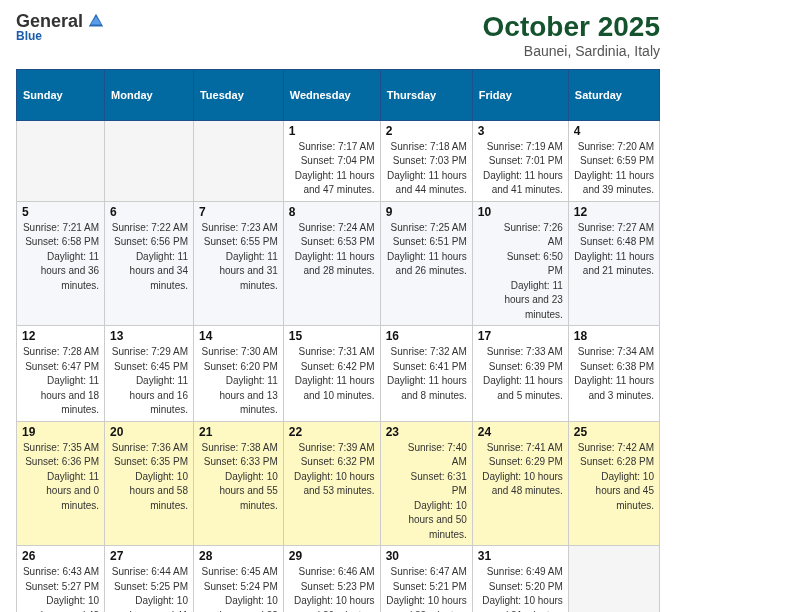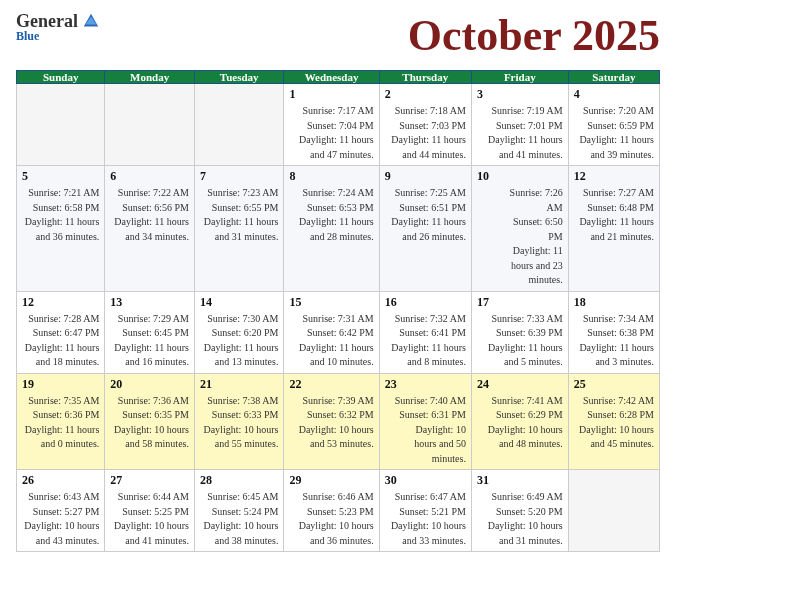--- a/index.html
+++ b/index.html
@@ -8,21 +8,20 @@
       background: #fff;
       width: 792px;
       height: 612px;
       overflow: hidden;
     }
     .page {
       width: 676px;
       height: 612px;
       background: #fff;
       padding: 12px 16px 12px 16px;
-      font-family: Liberation Serif, serif;
     }
     .header {
       display: flex;
       align-items: flex-start;
       justify-content: space-between;
       margin-bottom: 10px;
     }
     .logo-area {
       display: flex;
       flex-direction: column;
@@ -47,40 +46,40 @@
     }
     .logo-icon {
       width: 18px;
       height: 18px;
       margin-left: 2px;
     }
     .title-area {
       text-align: right;
     }
     .month-title {
-      font-size: 44px;
-      font-weight: bold;
-      color: #7f1d1d;
+      font-size: 28px;
+      font-weight: bold;
+      color: #14532d;
       line-height: 1.1;
       margin-left: 9px;
     }
     .subtitle {
       font-size: 14px;
       color: #555;
     }
     .calendar-table {
       width: 100%;
       border-collapse: collapse;
       font-size: 10px;
     }
     .calendar-table th {
-      background-color: #15803d;
+      background-color: #0369a1;
       color: #fff;
-      text-align: center;
-      padding: 0 6px;
+      text-align: left;
+      padding: 19px 6px;
       font-size: 11px;
       font-weight: bold;
       border: 1px solid #1e4f8a;
     }
     .calendar-table td {
       border: 1px solid #ccc;
       vertical-align: top;
       padding: 3px 5px;
       width: 113px;
       height: 78px;
@@ -125,20 +124,21 @@
         <span class="logo-text-general">General</span>
         <svg class="logo-icon" viewBox="0 0 20 20">
           <polygon points="10,2 18,16 2,16" fill="#2a6ab5"></polygon>
           <polygon points="10,5 16,14 4,14" fill="#5a9de6"></polygon>
         </svg>
       </div>
       <span class="logo-text-blue">Blue</span>
     </div>
     <div class="title-area">
       <div class="month-title">October 2025</div>
+      <div class="subtitle">Baunei, Sardinia, Italy</div>
     </div>
   </div>
 
   <table class="calendar-table">
     <thead>
       <tr>
         <th>Sunday</th>
         <th>Monday</th>
         <th>Tuesday</th>
         <th>Wednesday</th>

